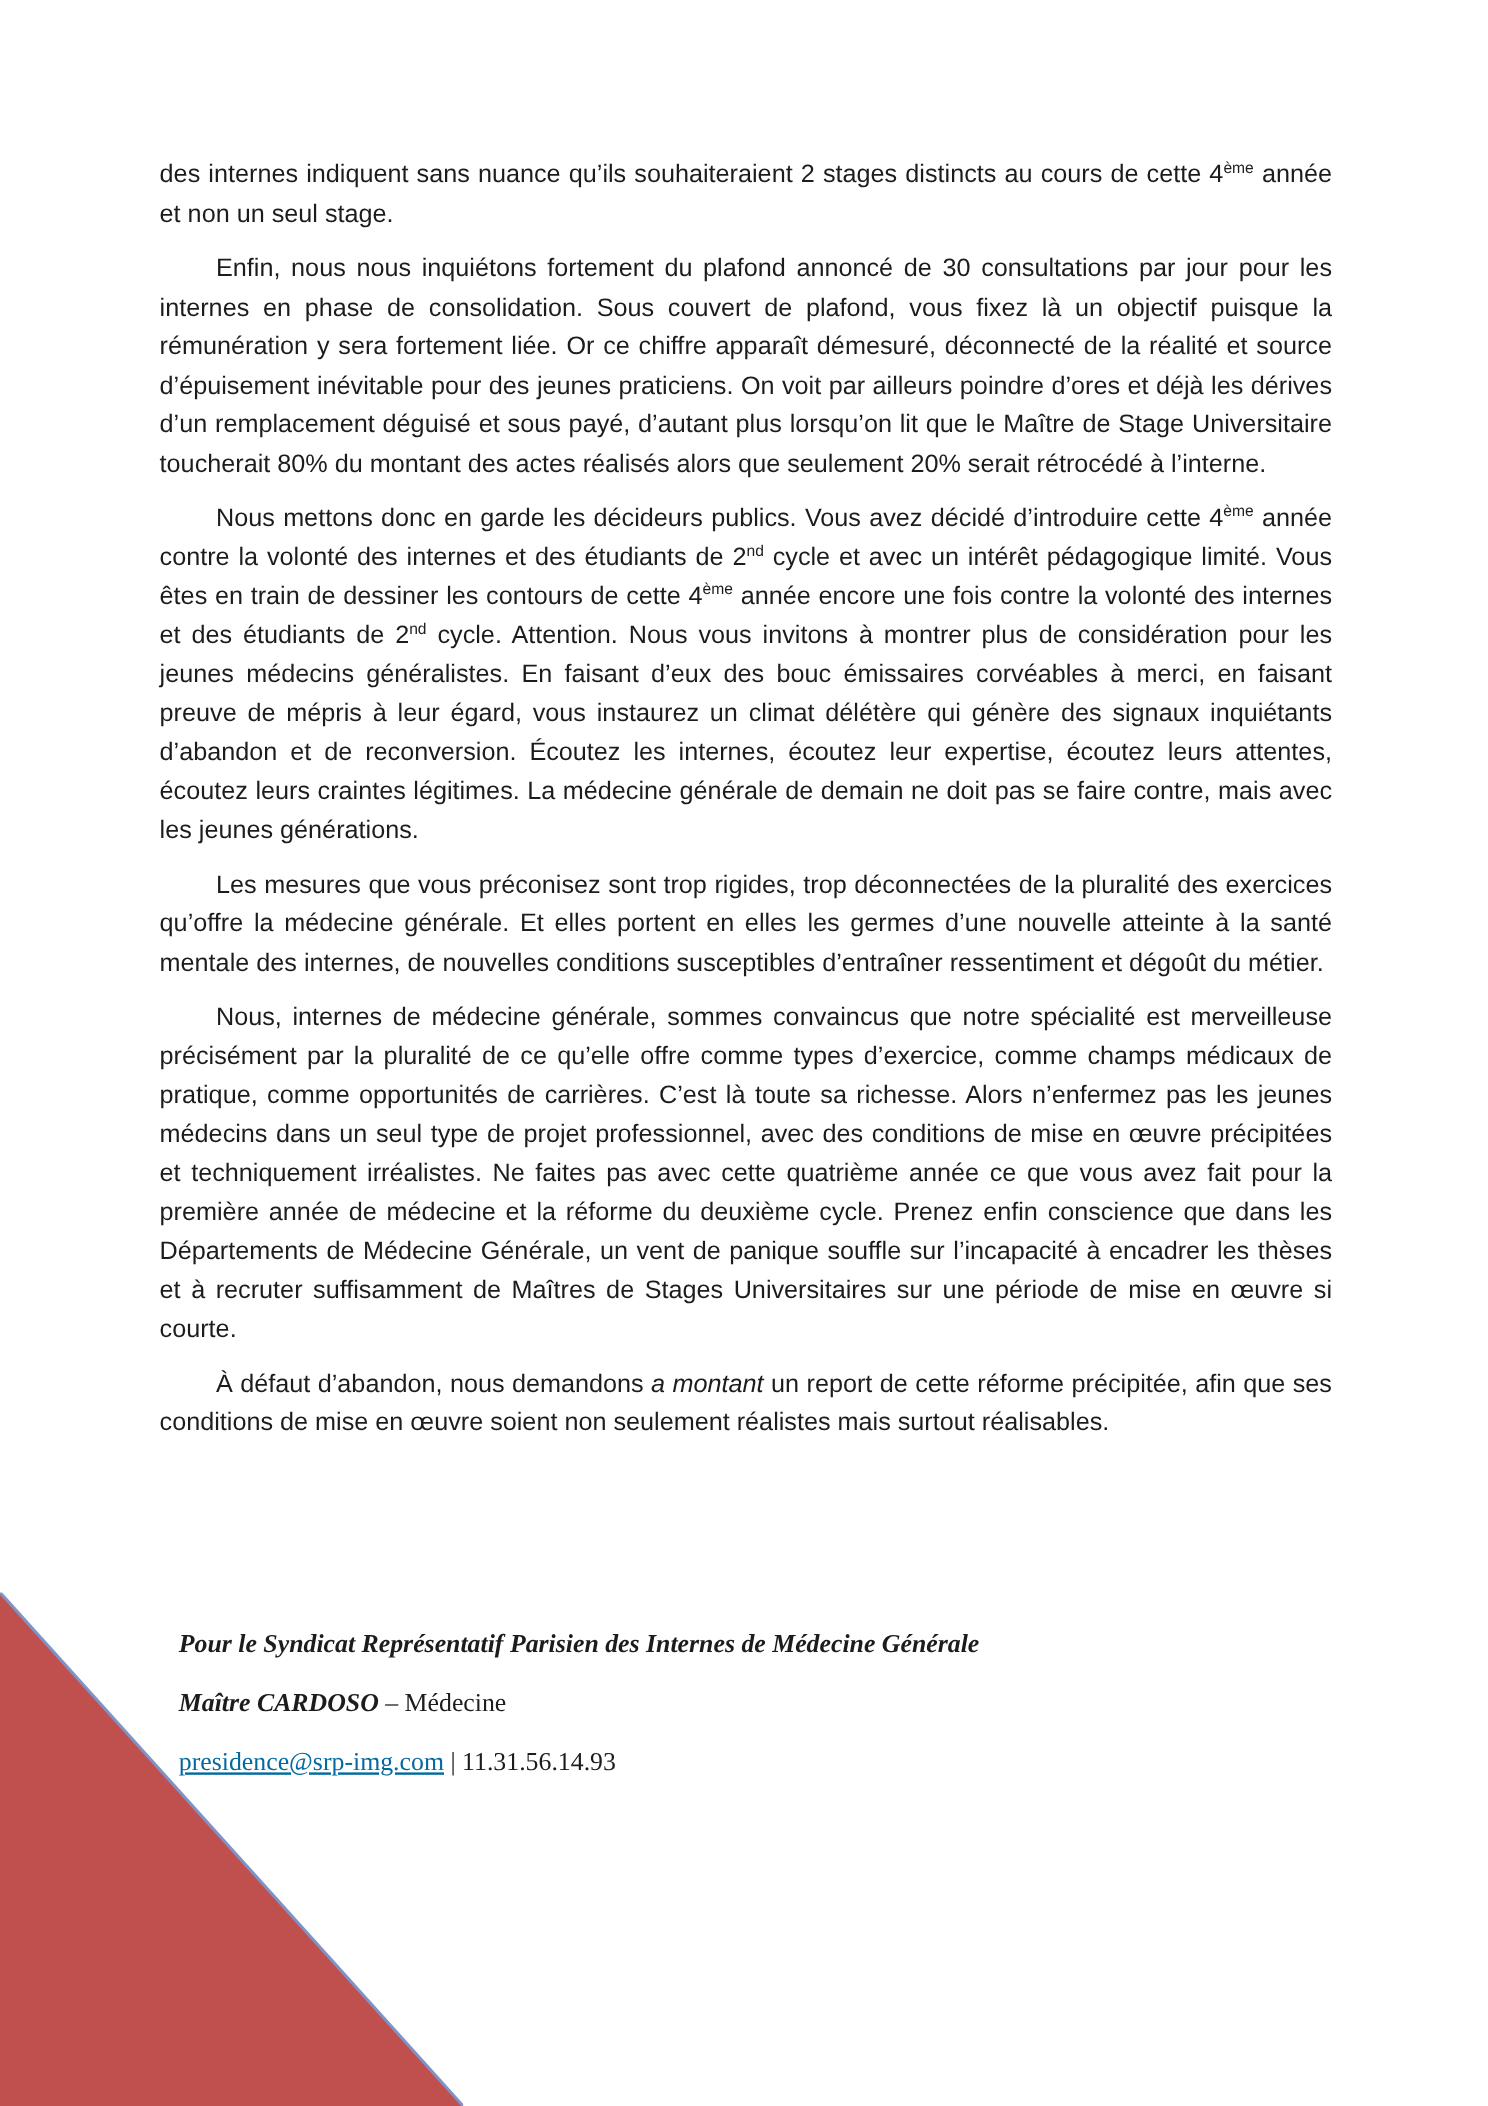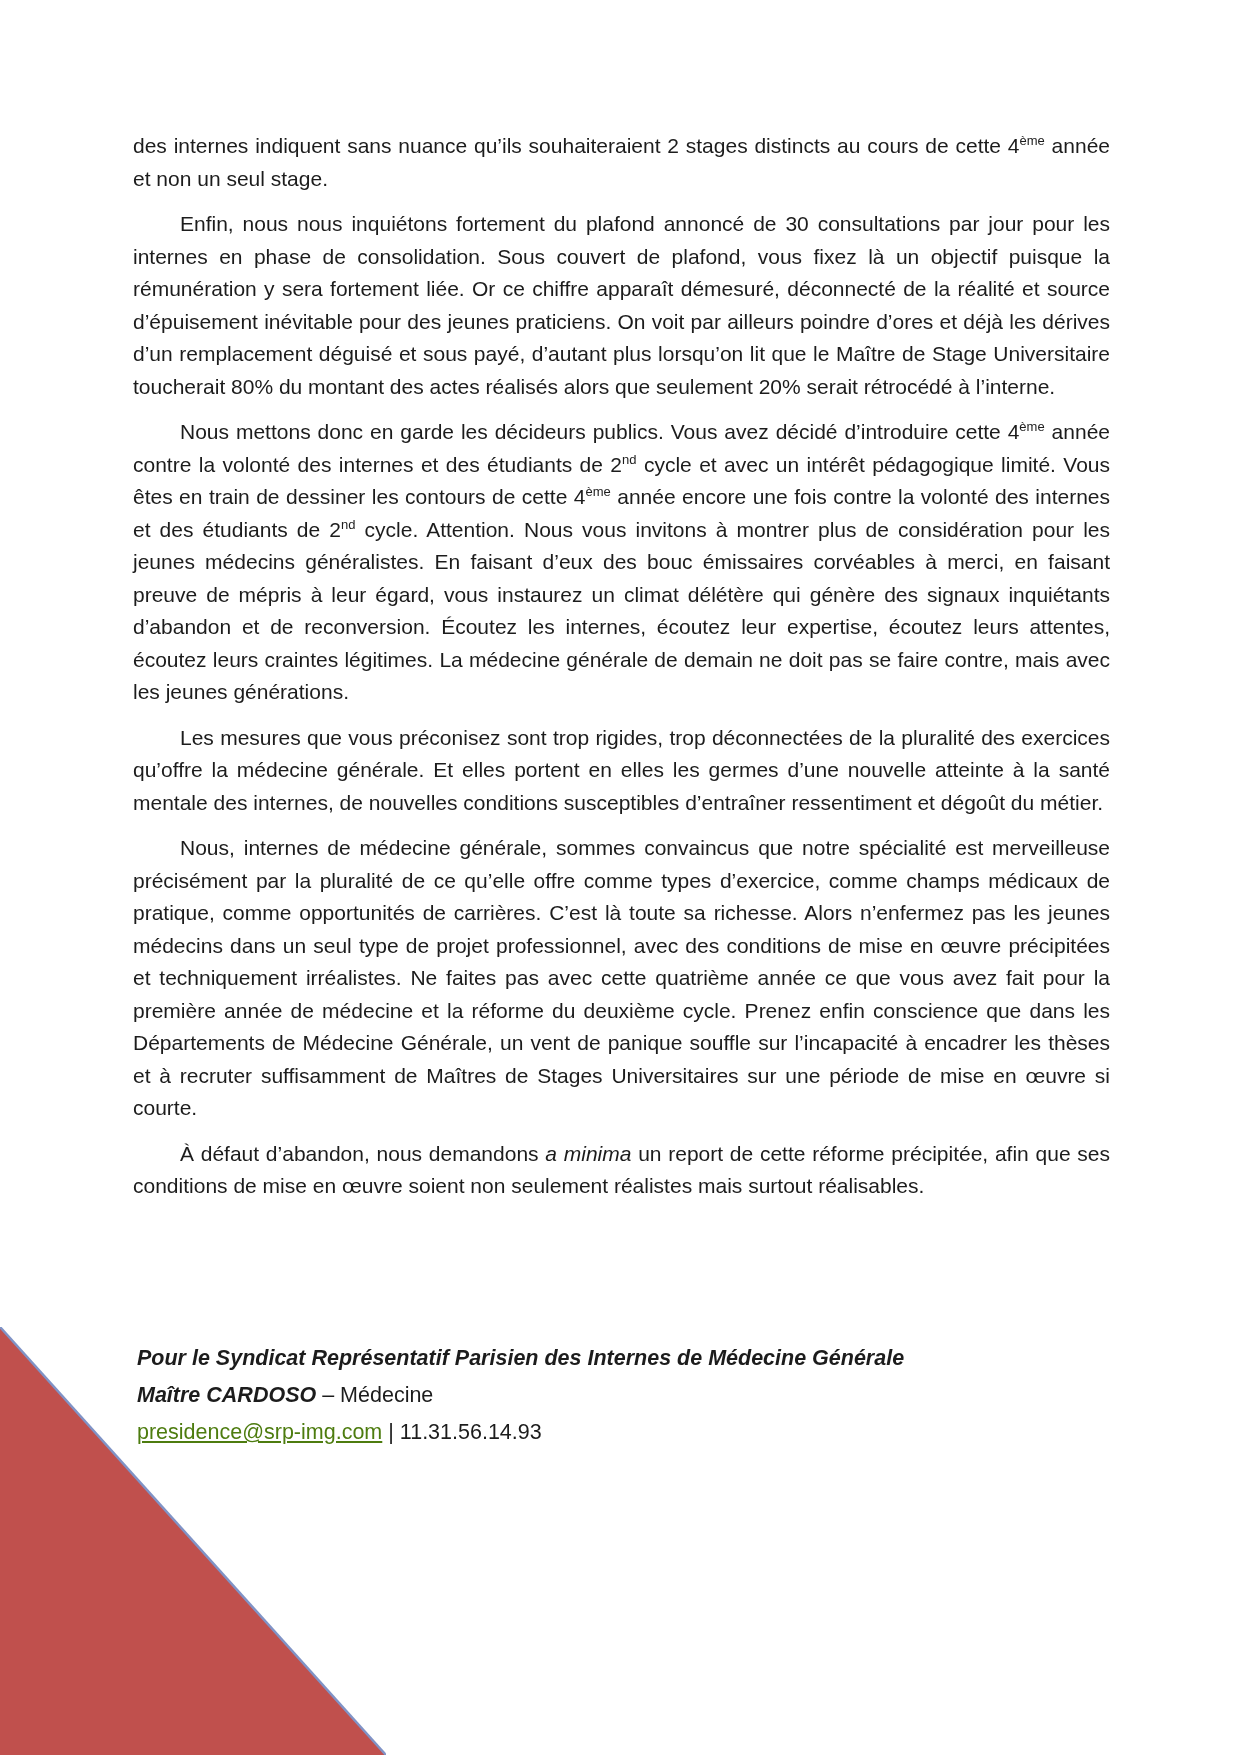--- a/index.html
+++ b/index.html
@@ -46,21 +46,22 @@
     font-style: italic;
   }
   .signature {
     position: absolute;
     left: 133px;
     top: 1338px;
     font-size: 21.5px;
     line-height: 33px;
   }
   .signature p {
-    margin: 4px;
+    margin: 16px;
+    font-family: Liberation Serif, serif;
   }
   .sig-org,
   .sig-name {
     font-weight: bold;
     font-style: italic;
   }
   .sig-title, .sig-sep, .sig-phone {
     font-weight: normal;
     font-style: normal;
   }
@@ -82,30 +83,30 @@
 
 <div class="page">
 
   <div class="letter-body">
 
   <p class="para">des internes indiquent sans nuance qu’ils souhaiteraient 2 stages distincts au cours de cette 4<sup>ème</sup> année et non un seul stage.</p>
       <p class="para indent">Enfin, nous nous inquiétons fortement du plafond annoncé de 30 consultations par jour pour les internes en phase de consolidation. Sous couvert de plafond, vous fixez là un objectif puisque la rémunération y sera fortement liée. Or ce chiffre apparaît démesuré, déconnecté de la réalité et source d’épuisement inévitable pour des jeunes praticiens. On voit par ailleurs poindre d’ores et déjà les dérives d’un remplacement déguisé et sous payé, d’autant plus lorsqu’on lit que le Maître de Stage Universitaire toucherait 80% du montant des actes réalisés alors que seulement 20% serait rétrocédé à l’interne.</p>
       <p class="para indent">Nous mettons donc en garde les décideurs publics. Vous avez décidé d’introduire cette 4<sup>ème</sup> année contre la volonté des internes et des étudiants de 2<sup>nd</sup> cycle et avec un intérêt pédagogique limité. Vous êtes en train de dessiner les contours de cette 4<sup>ème</sup> année encore une fois contre la volonté des internes et des étudiants de 2<sup>nd</sup> cycle. Attention. Nous vous invitons à montrer plus de considération pour les jeunes médecins généralistes. En faisant d’eux des bouc émissaires corvéables à merci, en faisant preuve de mépris à leur égard, vous instaurez un climat délétère qui génère des signaux inquiétants d’abandon et de reconversion. Écoutez les internes, écoutez leur expertise, écoutez leurs attentes, écoutez leurs craintes légitimes. La médecine générale de demain ne doit pas se faire contre, mais avec les jeunes générations.</p>
       <p class="para indent">Les mesures que vous préconisez sont trop rigides, trop déconnectées de la pluralité des exercices qu’offre la médecine générale. Et elles portent en elles les germes d’une nouvelle atteinte à la santé mentale des internes, de nouvelles conditions susceptibles d’entraîner ressentiment et dégoût du métier.</p>
       <p class="para indent">Nous, internes de médecine générale, sommes convaincus que notre spécialité est merveilleuse précisément par la pluralité de ce qu’elle offre comme types d’exercice, comme champs médicaux de pratique, comme opportunités de carrières. C’est là toute sa richesse. Alors n’enfermez pas les jeunes médecins dans un seul type de projet professionnel, avec des conditions de mise en œuvre précipitées et techniquement irréalistes. Ne faites pas avec cette quatrième année ce que vous avez fait pour la première année de médecine et la réforme du deuxième cycle. Prenez enfin conscience que dans les Départements de Médecine Générale, un vent de panique souffle sur l’incapacité à encadrer les thèses et à recruter suffisamment de Maîtres de Stages Universitaires sur une période de mise en œuvre si courte.</p>
-      <p class="para indent">À défaut d’abandon, nous demandons <em>a minima</em> un report de cette réforme précipitée, afin que ses conditions de mise en œuvre soient non seulement réalistes mais surtout réalisables.</p>
+      <p class="para indent">À défaut d’abandon, nous demandons <em>a montant</em> un report de cette réforme précipitée, afin que ses conditions de mise en œuvre soient non seulement réalistes mais surtout réalisables.</p>
     </div>
 
   <div class="signature">
     <p class="sig-org">Pour le Syndicat Représentatif Parisien des Internes de Médecine Générale</p>
     <p class="sig-name-line">
       <span class="sig-name">Maître CARDOSO</span><span class="sig-title"> – Médecine</span>
     </p>
     <p class="sig-contact-line">
-      <a href="#" class="sig-email" style="color: #4d7c0f;">presidence@srp-img.com</a><span class="sig-sep"> | </span><span class="sig-phone">11.31.56.14.93</span>
+      <a href="#" class="sig-email" style="color: #0369a1;">presidence@srp-img.com</a><span class="sig-sep"> | </span><span class="sig-phone">11.31.56.14.93</span>
     </p>
   </div>
 
   <svg class="corner-triangle" viewBox="0 0 386 428" preserveAspectRatio="none">
     <polygon points="0,0 386,428 0,428" fill="#c0504d"></polygon>
     <line x1="0" y1="0" x2="386" y2="428" stroke-width="2.5" stroke="#8093c6"></line>
   </svg>
 
 </div>
 

